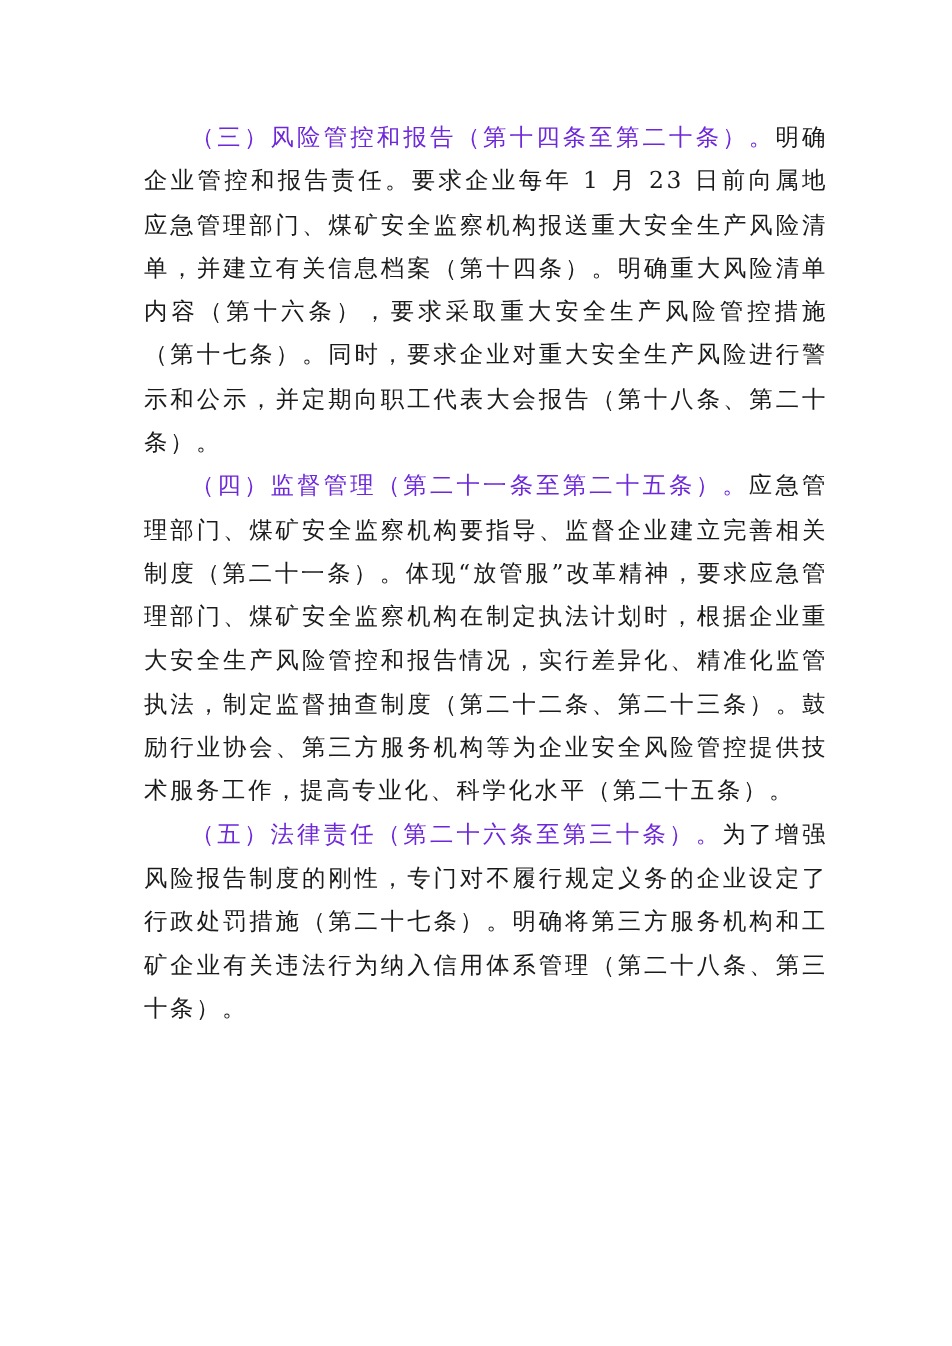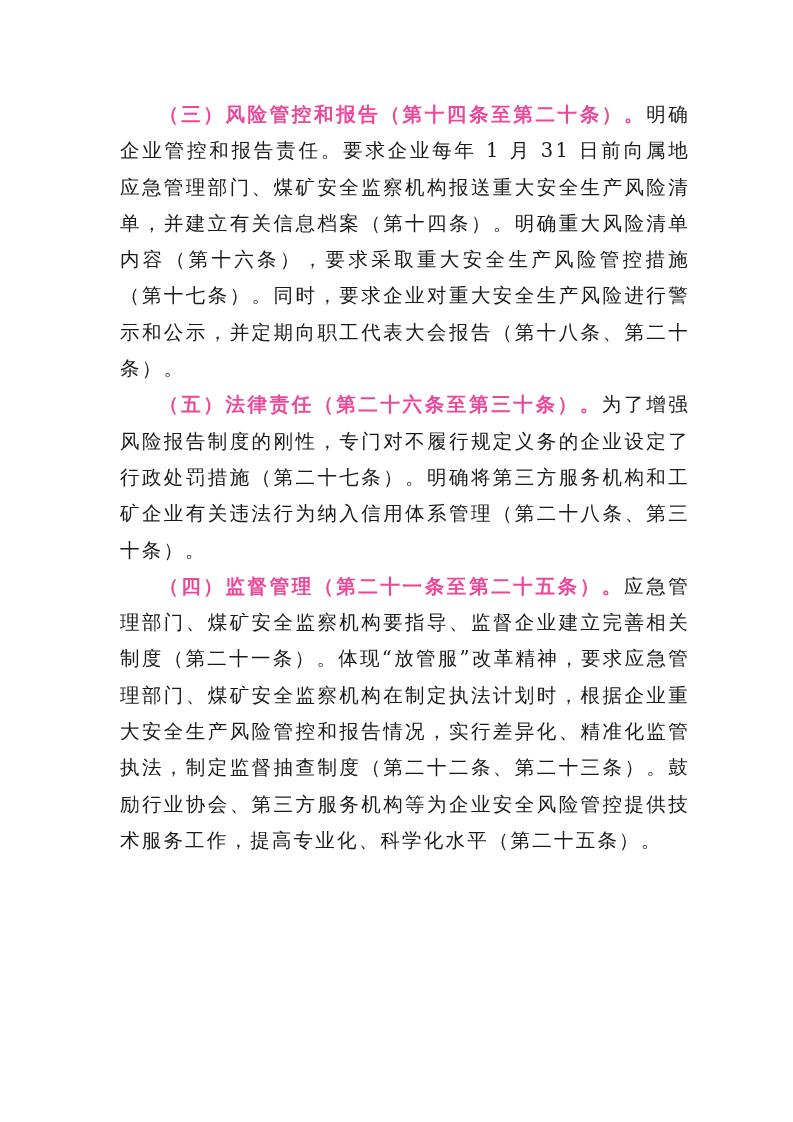--- a/index.html
+++ b/index.html
@@ -15,24 +15,24 @@
       color: #1a1a1a;
       letter-spacing: 2.2px;
       text-align: justify;
       text-justify: inter-character;
     }
     .para {
       margin: 0;
       text-indent: 2em;
     }
     .heading {
-      font-weight: bold;
-      color: #ec4899;
+      font-weight: normal;
+      color: #6d28d9;
     }
   </style>
 </head>
 <body>
 
 <div class="page">
-  <p class="para"><span class="heading">（三）风险管控和报告（第十四条至第二十条）。</span><span>明确企业管控和报告责任。要求企业每年 1 月 31 日前向属地应急管理部门、煤矿安全监察机构报送重大安全生产风险清单，并建立有关信息档案（第十四条）。明确重大风险清单内容（第十六条），要求采取重大安全生产风险管控措施（第十七条）。同时，要求企业对重大安全生产风险进行警示和公示，并定期向职工代表大会报告（第十八条、第二十条）。</span></p>
+  <p class="para"><span class="heading">（三）风险管控和报告（第十四条至第二十条）。</span><span>明确企业管控和报告责任。要求企业每年 1 月 23 日前向属地应急管理部门、煤矿安全监察机构报送重大安全生产风险清单，并建立有关信息档案（第十四条）。明确重大风险清单内容（第十六条），要求采取重大安全生产风险管控措施（第十七条）。同时，要求企业对重大安全生产风险进行警示和公示，并定期向职工代表大会报告（第十八条、第二十条）。</span></p>
+  <p class="para"><span class="heading">（四）监督管理（第二十一条至第二十五条）。</span><span>应急管理部门、煤矿安全监察机构要指导、监督企业建立完善相关制度（第二十一条）。体现“放管服”改革精神，要求应急管理部门、煤矿安全监察机构在制定执法计划时，根据企业重大安全生产风险管控和报告情况，实行差异化、精准化监管执法，制定监督抽查制度（第二十二条、第二十三条）。鼓励行业协会、第三方服务机构等为企业安全风险管控提供技术服务工作，提高专业化、科学化水平（第二十五条）。</span></p>
   <p class="para"><span class="heading">（五）法律责任（第二十六条至第三十条）。</span><span>为了增强风险报告制度的刚性，专门对不履行规定义务的企业设定了行政处罚措施（第二十七条）。明确将第三方服务机构和工矿企业有关违法行为纳入信用体系管理（第二十八条、第三十条）。</span></p>
-  <p class="para"><span class="heading">（四）监督管理（第二十一条至第二十五条）。</span><span>应急管理部门、煤矿安全监察机构要指导、监督企业建立完善相关制度（第二十一条）。体现“放管服”改革精神，要求应急管理部门、煤矿安全监察机构在制定执法计划时，根据企业重大安全生产风险管控和报告情况，实行差异化、精准化监管执法，制定监督抽查制度（第二十二条、第二十三条）。鼓励行业协会、第三方服务机构等为企业安全风险管控提供技术服务工作，提高专业化、科学化水平（第二十五条）。</span></p>
 </div>
 
 </body></html>

